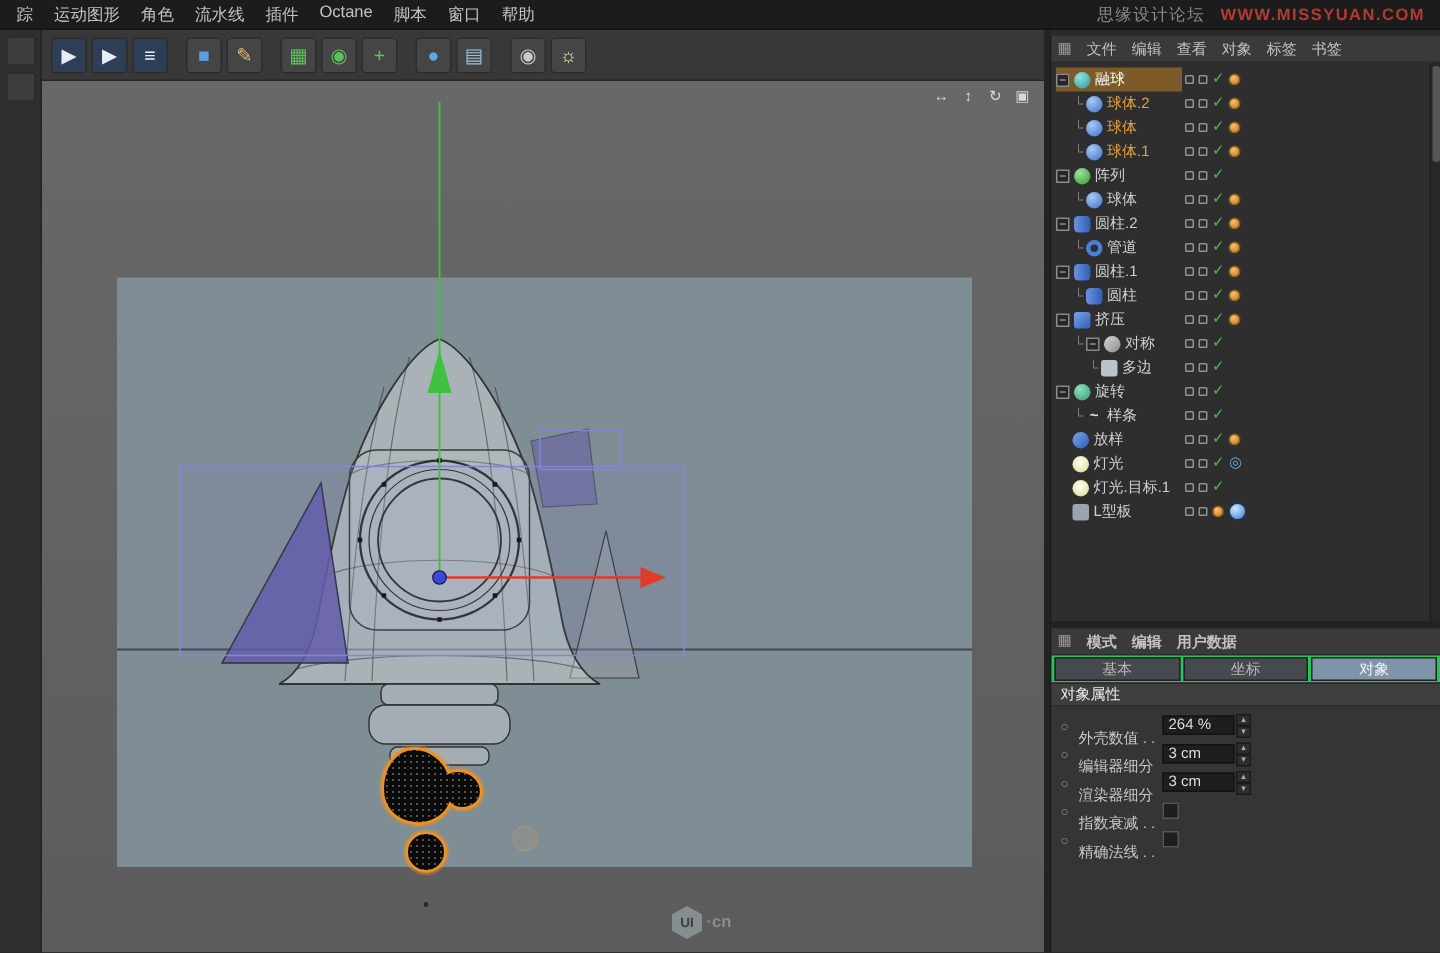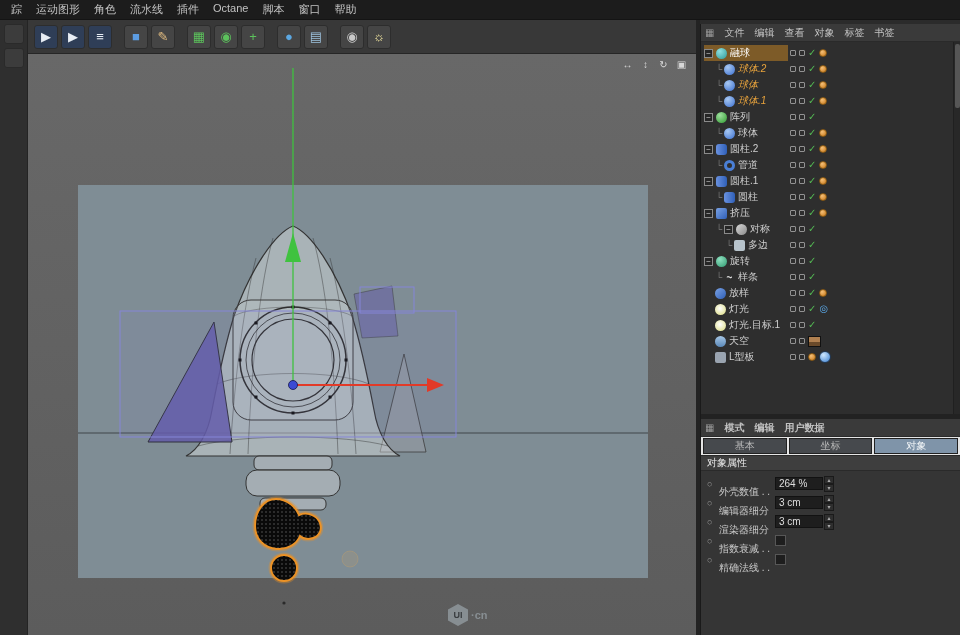--- a/index.html
+++ b/index.html
@@ -71,21 +71,21 @@
   .ti-polygon{background:#b8c4cc;}
   .ti-lathe{border-radius:50%;background:radial-gradient(circle at 35% 30%,#8fe0c0,#2f9a70);}
   .ti-spline{background:transparent;color:#e0e0e0;font-size:10px;line-height:11px;text-align:center;font-weight:bold;}
   .ti-spline::before{content:"~";}
   .ti-camera{background:linear-gradient(135deg,#909090,#3f3f3f);}
   .ti-loft{border-radius:50%;background:linear-gradient(135deg,#7aa2e4,#2f5fb8);}
   .ti-light{border-radius:50%;background:radial-gradient(circle at 45% 40%,#ffffff,#d8d878);}
   .ti-sky{border-radius:50%;background:linear-gradient(180deg,#a6c6e4,#5a88b8);}
   .ti-plate{background:#9aa4b0;}
   .om-label{color:#cfcfcf;white-space:nowrap;}
-  .lbl-orange{color:#e8a33c;font-style:italic;}
+  .lbl-orange{color:#e8a33c;}
   .row-badges{display:flex;align-items:center;gap:3px;margin-left:2px;}
   .b-sq{width:6px;height:6px;border:1px solid #929292;background:#2e2e2e;border-radius:1px;cursor:pointer;}
   .b-check{color:#53b853;font-size:10px;line-height:1;cursor:pointer;}
   .b-dot{width:8px;height:8px;border-radius:50%;border:1px solid #8a5a14;cursor:pointer;
          background:radial-gradient(circle at 35% 30%,#f5c078,#c87818);}
   .b-redx{width:9px;height:9px;border:1px solid #7a2018;cursor:pointer;
           background:linear-gradient(45deg,#d85040 25%,#f0f0f0 25%,#f0f0f0 50%,#d85040 50%,#d85040 75%,#f0f0f0 75%);
           background-size:6px 6px;}
   .b-target{color:#5aa8e8;font-size:10px;line-height:1;cursor:pointer;}
   .b-tex{width:13px;height:11px;border:1px solid #111;cursor:pointer;
@@ -93,21 +93,21 @@
   .b-sphere{width:12px;height:12px;border-radius:50%;border:1px solid #223a55;cursor:pointer;
             background:radial-gradient(circle at 35% 30%,#cfe8ff,#3a7fd0);}
   #om-scrollbar{position:absolute;right:0;top:0;bottom:0;width:7px;background:#282828;border-left:1px solid #202020;}
   #om-scrollbar .thumb{position:absolute;top:2px;left:1px;width:5px;height:64px;background:#565656;border-radius:2px;}
 
   #splitter{height:5px;background:#222;flex:none;cursor:row-resize;}
 
   
   #am-title{height:18px;background:#303030;display:flex;align-items:center;gap:5px;
             padding:0 6px;font-size:10px;color:#e0e0e0;flex:none;border-bottom:1px solid #262626;}
-  #am-tabs{height:18px;display:flex;gap:2px;padding:1px 2px;background:#e5e5e5;flex:none;}
+  #am-tabs{height:18px;display:flex;gap:2px;padding:1px 2px;background:#22c55e;flex:none;}
   .tab{flex:1;display:flex;align-items:center;justify-content:center;font-size:10px;
        background:#46494d;color:#b8b8b8;border:1px solid #212121;cursor:pointer;}
   .tab.active{background:#7f94a9;color:#f5f8fa;}
   #am-section{height:16px;background:#3e3e3e;font-size:10px;color:#ececec;display:flex;
               align-items:center;padding-left:6px;border-top:1px solid #2a2a2a;border-bottom:1px solid #2a2a2a;flex:none;}
   #am-rows{flex:1;background:#353535;padding-top:3px;}
   .am-row{height:19px;display:flex;align-items:center;padding-left:6px;font-size:10px;color:#c8c8c8;}
   .am-dot{width:12px;color:#999;font-size:9px;flex:none;}
   .am-label{width:56px;flex:none;white-space:nowrap;overflow:hidden;margin-top:16px;}
   .val-box{width:48px;height:13px;background:#1e1e1e;border:1px solid #121212;color:#ddd;
@@ -127,20 +127,24 @@
         <span class="menu-item">踪</span>
         <span class="menu-item">运动图形</span>
         <span class="menu-item">角色</span>
         <span class="menu-item">流水线</span>
         <span class="menu-item">插件</span>
         <span class="menu-item">Octane</span>
         <span class="menu-item">脚本</span>
         <span class="menu-item">窗口</span>
         <span class="menu-item">帮助</span>
       </span>
+    <div id="watermark">
+      <span class="site">思缘设计论坛</span>
+      <span class="url">WWW.MISSYUAN.COM</span>
+    </div>
   </div>
 
   <div id="leftstrip">
       <div class="ls-tile"></div>
       <div class="ls-tile"></div>
     </div>
 
   <div id="toolbar">
       <div class="tb-tile" style="color: rgb(232, 238, 245); background: rgb(47, 62, 87);">▶</div>
       <div class="tb-tile" style="color: rgb(232, 238, 245); background: rgb(47, 62, 87);">▶</div>
@@ -499,32 +503,20 @@
             </div>
             <div class="row-badges">
               <span class="b-sq"></span>
               <span class="b-sq"></span>
               <span class="b-check">✓</span>
             </div>
           </div>
           <div class="om-row">
             <div class="row-main">
               <span class="tree-gap-sm"></span>
-              <span class="ti ti-sky"></span>
-              <span class="om-label">天空</span>
-            </div>
-            <div class="row-badges">
-              <span class="b-sq"></span>
-              <span class="b-sq"></span>
-              <span class="b-tex"></span>
-            </div>
-          </div>
-          <div class="om-row">
-            <div class="row-main">
-              <span class="tree-gap-sm"></span>
               <span class="ti ti-plate"></span>
               <span class="om-label">L型板</span>
             </div>
             <div class="row-badges">
               <span class="b-sq"></span>
               <span class="b-sq"></span>
               <span class="b-dot"></span>
               <span class="b-sphere"></span>
             </div>
           </div>

